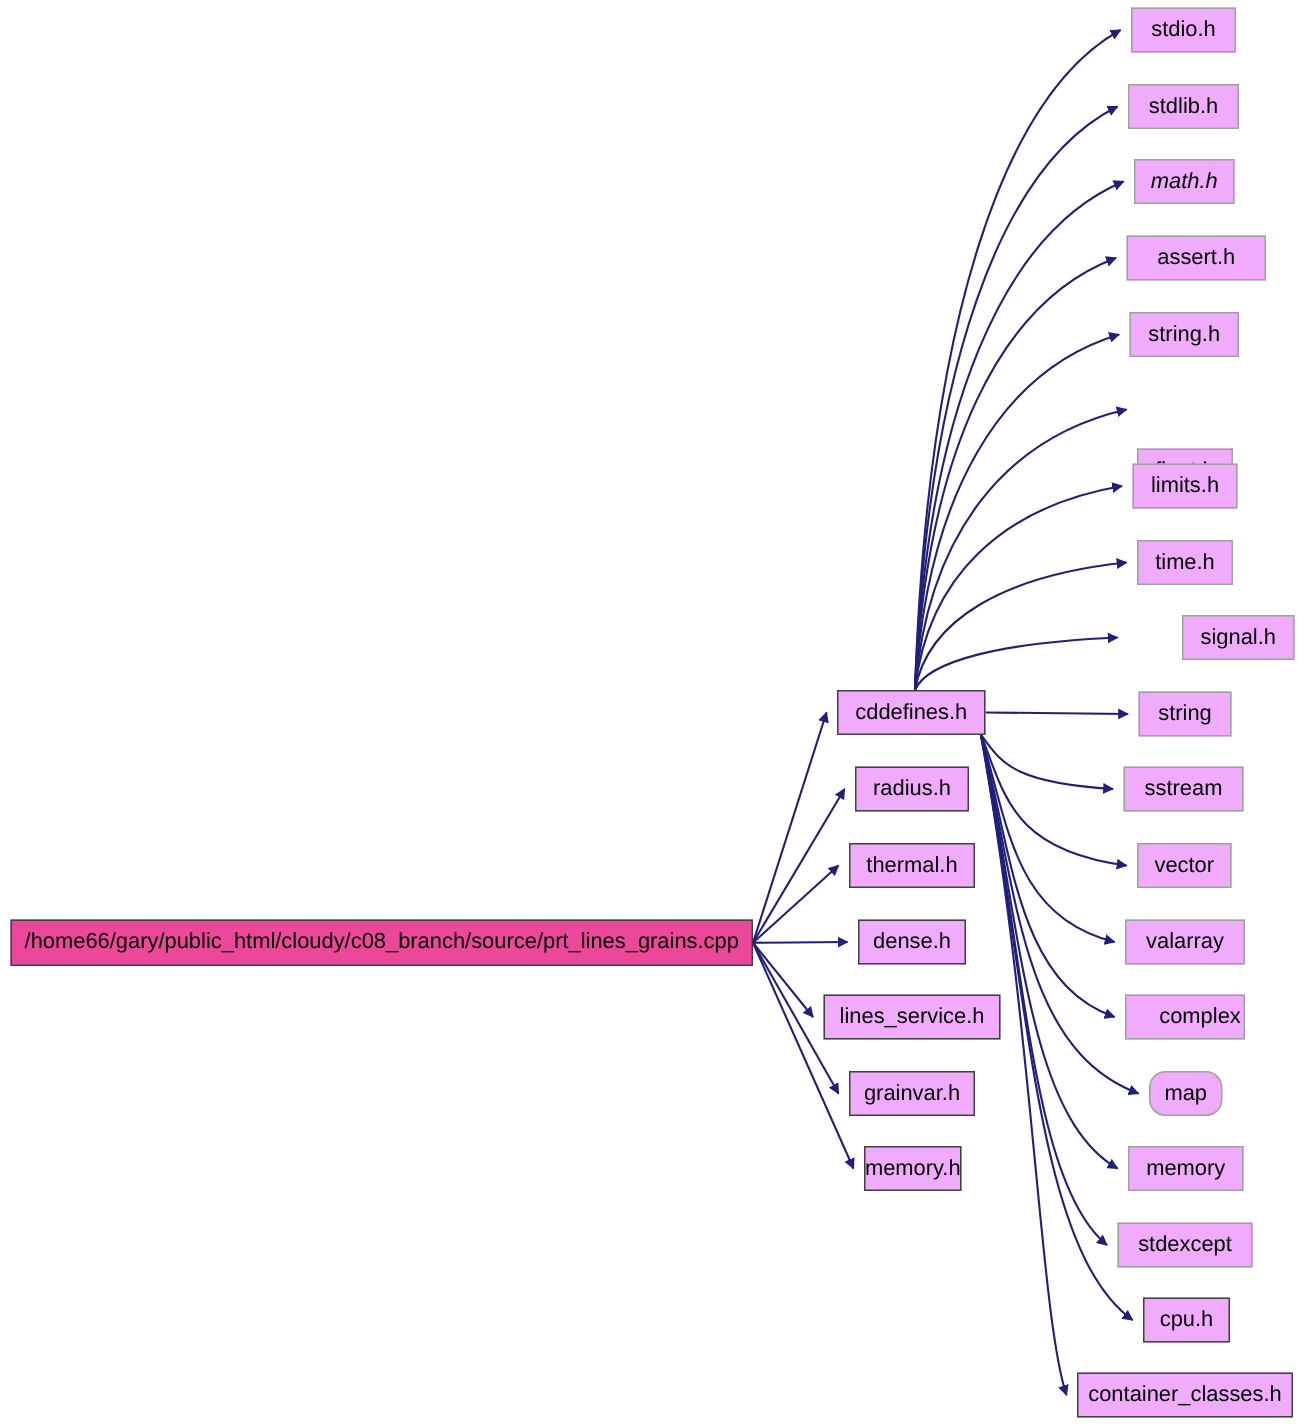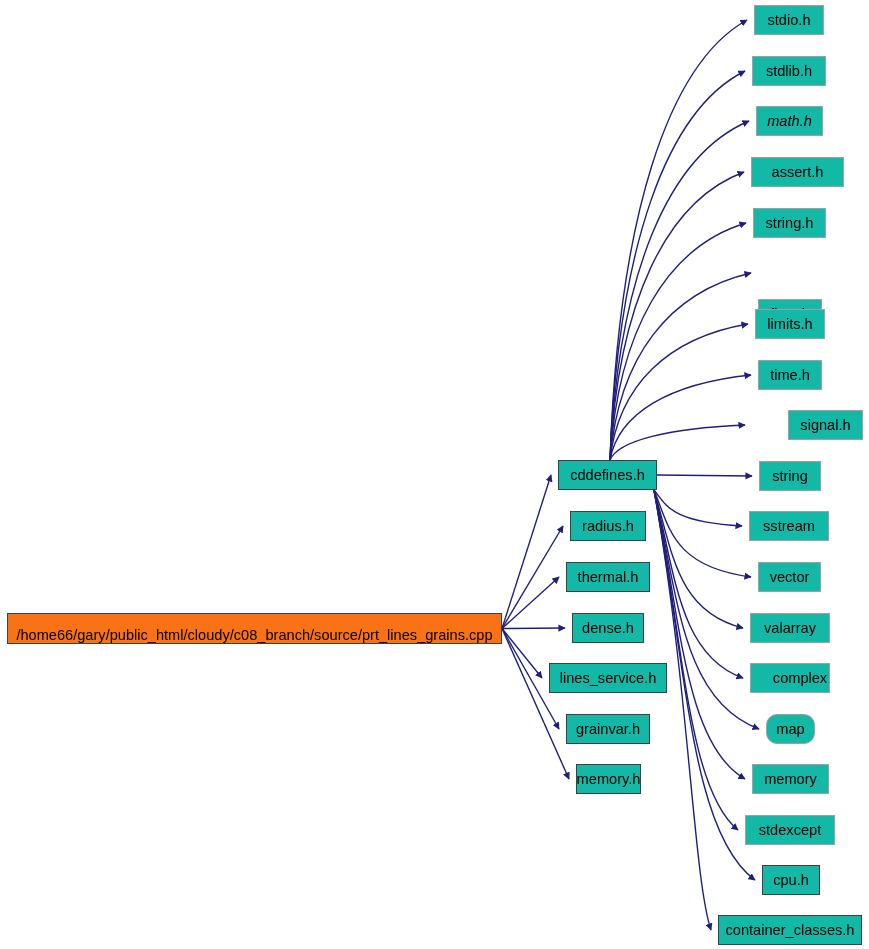--- a/index.html
+++ b/index.html
@@ -28,30 +28,29 @@
   .node {
     position: absolute;
     box-sizing: border-box;
     display: flex;
     align-items: center;
     justify-content: center;
     font-size: 14.6px;
     line-height: 1;
     color: #000000;
     white-space: nowrap;
-    background: #14b8a6;
+    background: #f0abfc;
     border: 1px solid #a0a0a0;
   }
   .node.doc {
     border: 1.6px solid #404040;
   }
   .node.root {
-    background: #f97316;
+    background: #ec4899;
     border: 1.6px solid #404040;
-    align-items: flex-end;
   }
 </style>
 </head>
 <body>
 
 <div id="graph">
   <svg class="edges" viewBox="0 0 869 949" xmlns="http://www.w3.org/2000/svg">
     <defs>
       <marker id="arrow" viewBox="0 0 10 10" refX="9" refY="5" markerWidth="5.2" markerHeight="5.2" orient="auto-start-reverse">
         <path d="M 0 0 L 10 5 L 0 10 z" fill="#20207a"></path>

